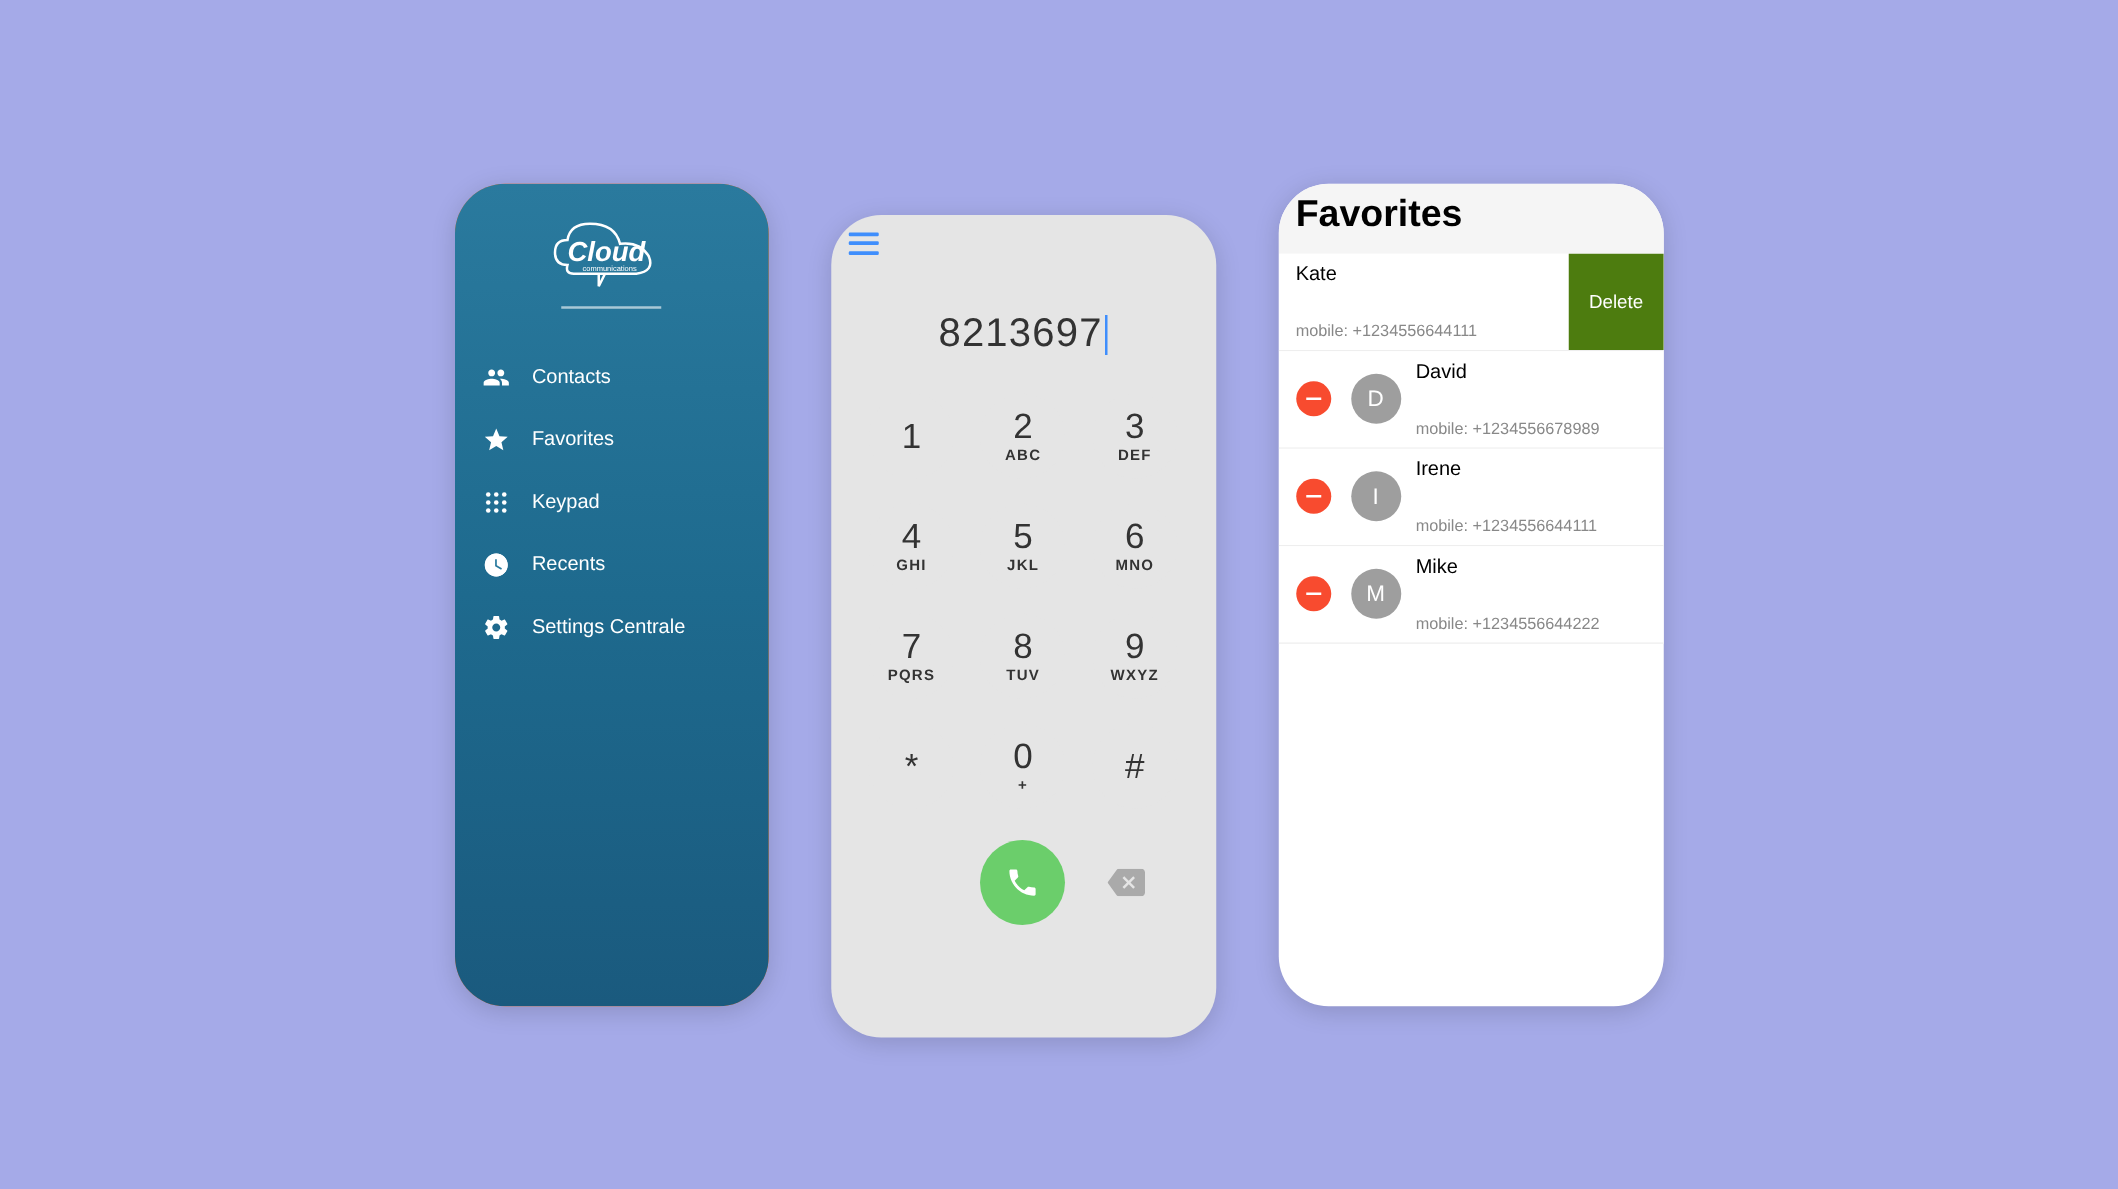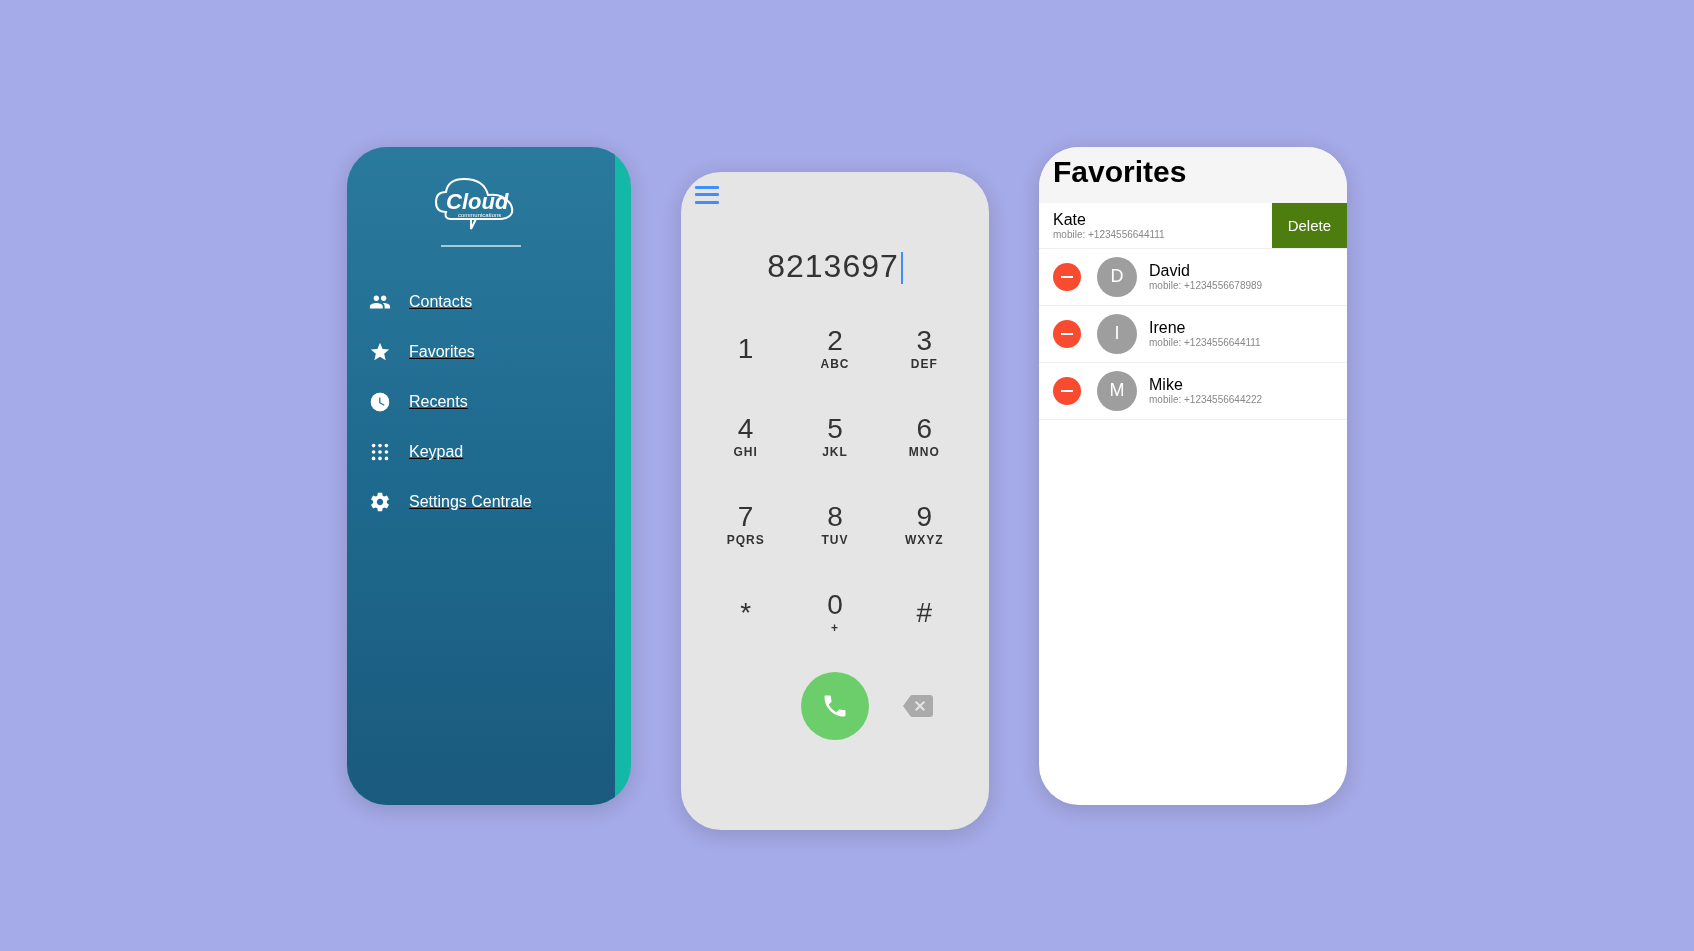--- a/index.html
+++ b/index.html
@@ -13,25 +13,24 @@
       gap: 50px;
     }
     .phone {
       border-radius: 40px;
       overflow: hidden;
       box-shadow: 0 4px 20px rgba(0,0,0,0.15);
       position: relative;
     }
     
     .phone-menu {
-      width: 284px;
+      width: 251px;
       height: 658px;
-      background: #14b8a6;
-      display: flex;
-      text-decoration: underline;
+      background: #f97316;
+      display: flex;
     }
     .menu-panel {
       width: 268px;
       height: 100%;
       background: linear-gradient(180deg, #2a7a9e 0%, #1e6a8e 50%, #1a5a7e 100%);
       padding-top: 10px;
     }
     .logo-area {
       display: flex;
       flex-direction: column;
@@ -191,21 +190,21 @@
       color: #fff;
       display: flex;
       align-items: center;
       justify-content: center;
       font-size: 18px;
       margin-right: 12px;
       flex-shrink: 0;
     }
     .fav-text { flex: 1; }
     .fav-name { font-size: 16px; color: #000; }
-    .fav-phone { font-size: 10px; color: #888; }
+    .fav-phone { font-size: 13px; color: #888; margin-top: 28px; }
     .delete-btn {
       background: #4d7c0f;
       color: #fff;
       padding: 0 16px;
       display: flex;
       align-items: center;
       justify-content: center;
       font-size: 15px;
       cursor: pointer;
       align-self: stretch;
@@ -246,46 +245,46 @@
         </span>
         <span>Contacts</span>
       </div>
       <div class="menu-item">
         <span class="menu-icon">
           <svg viewBox="0 0 24 24" width="22" height="22">
               <path d="M12 17.27L18.18 21l-1.64-7.03L22 9.24l-7.19-.61L12 2 9.19 8.63 2 9.24l5.46 4.73L5.82 21z"></path>
             </svg>
         </span>
         <span>Favorites</span>
-      </div>
-      <div class="menu-item">
-        <span class="menu-icon">
-          <svg viewBox="0 0 24 24" width="22" height="22">
-              <path d="M12 2C6.48 2 2 6.48 2 12s4.48 10 10 10 10-4.48 10-10S17.52 2 12 2zm0 18c-4.41 0-8-3.59-8-8s3.59-8 8-8 8 3.59 8 8-3.59 8-8 8zm.5-13H11v6l5.25 3.15.75-1.23-4.5-2.67z" fill="#fff"></path>
-              <circle cx="12" cy="12" r="10" fill="#fff"></circle>
-              <path d="M12.5 7H11v6l5.25 3.15.75-1.23-4.5-2.67z" fill="#2a7a9e"></path>
-            </svg>
-        </span>
-        <span>Recents</span>
       </div>
       <div class="menu-item">
         <span class="menu-icon">
           <svg viewBox="0 0 24 24" width="22" height="22">
               <circle cx="5" cy="5" r="2"></circle>
               <circle cx="12" cy="5" r="2"></circle>
               <circle cx="19" cy="5" r="2"></circle>
               <circle cx="5" cy="12" r="2"></circle>
               <circle cx="12" cy="12" r="2"></circle>
               <circle cx="19" cy="12" r="2"></circle>
               <circle cx="5" cy="19" r="2"></circle>
               <circle cx="12" cy="19" r="2"></circle>
               <circle cx="19" cy="19" r="2"></circle>
             </svg>
         </span>
         <span>Keypad</span>
+      </div>
+      <div class="menu-item">
+        <span class="menu-icon">
+          <svg viewBox="0 0 24 24" width="22" height="22">
+              <path d="M12 2C6.48 2 2 6.48 2 12s4.48 10 10 10 10-4.48 10-10S17.52 2 12 2zm0 18c-4.41 0-8-3.59-8-8s3.59-8 8-8 8 3.59 8 8-3.59 8-8 8zm.5-13H11v6l5.25 3.15.75-1.23-4.5-2.67z" fill="#fff"></path>
+              <circle cx="12" cy="12" r="10" fill="#fff"></circle>
+              <path d="M12.5 7H11v6l5.25 3.15.75-1.23-4.5-2.67z" fill="#2a7a9e"></path>
+            </svg>
+        </span>
+        <span>Recents</span>
       </div>
       <div class="menu-item">
         <span class="menu-icon">
           <svg viewBox="0 0 24 24" width="22" height="22">
               <path d="M19.43 12.98c.04-.32.07-.64.07-.98s-.03-.66-.07-.98l2.11-1.65c.19-.15.24-.42.12-.64l-2-3.46c-.12-.22-.39-.3-.61-.22l-2.49 1c-.52-.4-1.08-.73-1.69-.98l-.38-2.65C14.46 2.18 14.25 2 14 2h-4c-.25 0-.46.18-.49.42l-.38 2.65c-.61.25-1.17.59-1.69.98l-2.49-1c-.23-.09-.49 0-.61.22l-2 3.46c-.13.22-.07.49.12.64l2.11 1.65c-.04.32-.07.65-.07.98s.03.66.07.98l-2.11 1.65c-.19.15-.24.42-.12.64l2 3.46c.12.22.39.3.61.22l2.49-1c.52.4 1.08.73 1.69.98l.38 2.65c.03.24.24.42.49.42h4c.25 0 .46-.18.49-.42l.38-2.65c.61-.25 1.17-.59 1.69-.98l2.49 1c.23.09.49 0 .61-.22l2-3.46c.12-.22.07-.49-.12-.64l-2.11-1.65zM12 15.5c-1.93 0-3.5-1.57-3.5-3.5s1.57-3.5 3.5-3.5 3.5 1.57 3.5 3.5-1.57 3.5-3.5 3.5z"></path>
             </svg>
         </span>
         <span>Settings Centrale</span>
       </div>
     </div>

